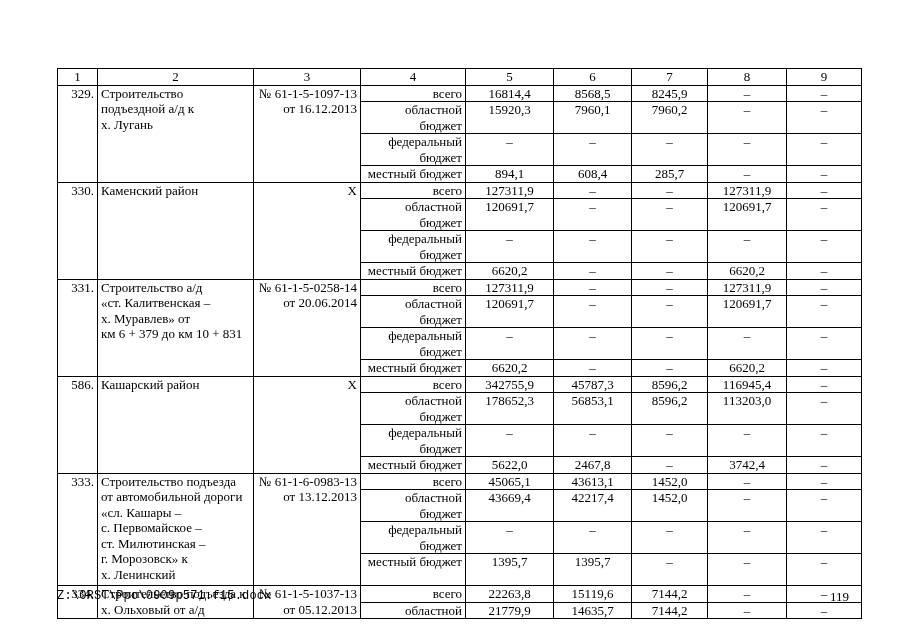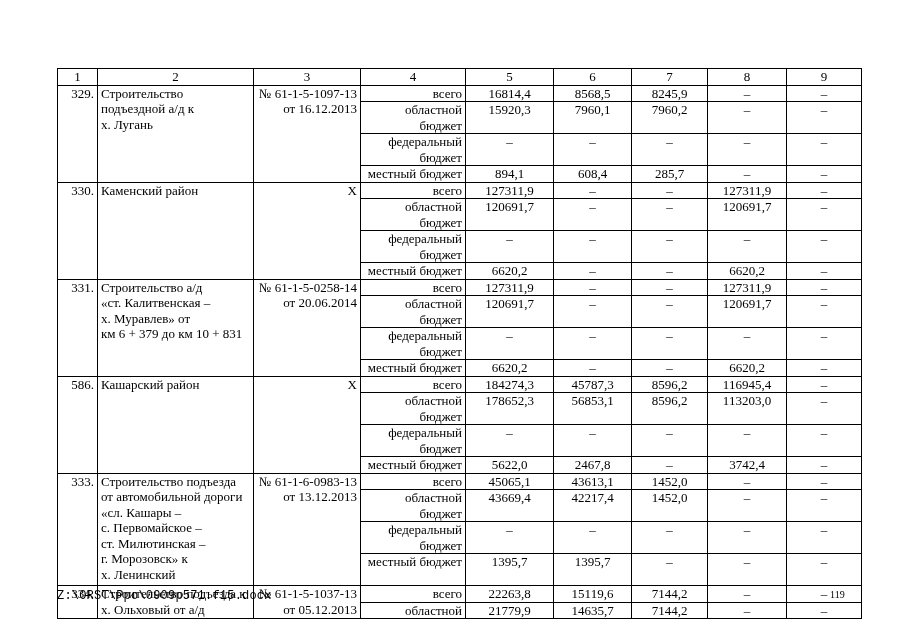--- a/index.html
+++ b/index.html
@@ -51,21 +51,21 @@
     left: 57px;
     top: 589px;
     font-size: 12px;
     letter-spacing: 0.2px;
     font-family: Liberation Mono, monospace;
   }
   .page-number {
     position: absolute;
     left: 830px;
     top: 589px;
-    font-size: 10px;
+    font-size: 13px;
   }
 </style>
 </head>
 <body>
 
 <div class="page">
 
   <table class="budget">
     <colgroup>
       <col style="width:40px">
@@ -208,21 +208,21 @@
           <td class="c-val">–</td>
           <td class="c-val">–</td>
           <td class="c-val">6620,2</td>
           <td class="c-val">–</td>
         </tr>
         <tr class="r-single">
           <td class="c-num" rowspan="4">586.</td>
           <td class="c-name" rowspan="4">Кашарский район</td>
           <td class="c-doc" rowspan="4">Х</td>
           <td class="c-budget">всего</td>
-          <td class="c-val">184274,3</td>
+          <td class="c-val">342755,9</td>
           <td class="c-val">45787,3</td>
           <td class="c-val">8596,2</td>
           <td class="c-val">116945,4</td>
           <td class="c-val">–</td>
         </tr>
         <tr class="r-double">
           <td class="c-budget">областной
 бюджет</td>
           <td class="c-val">178652,3</td>
           <td class="c-val">56853,1</td>

